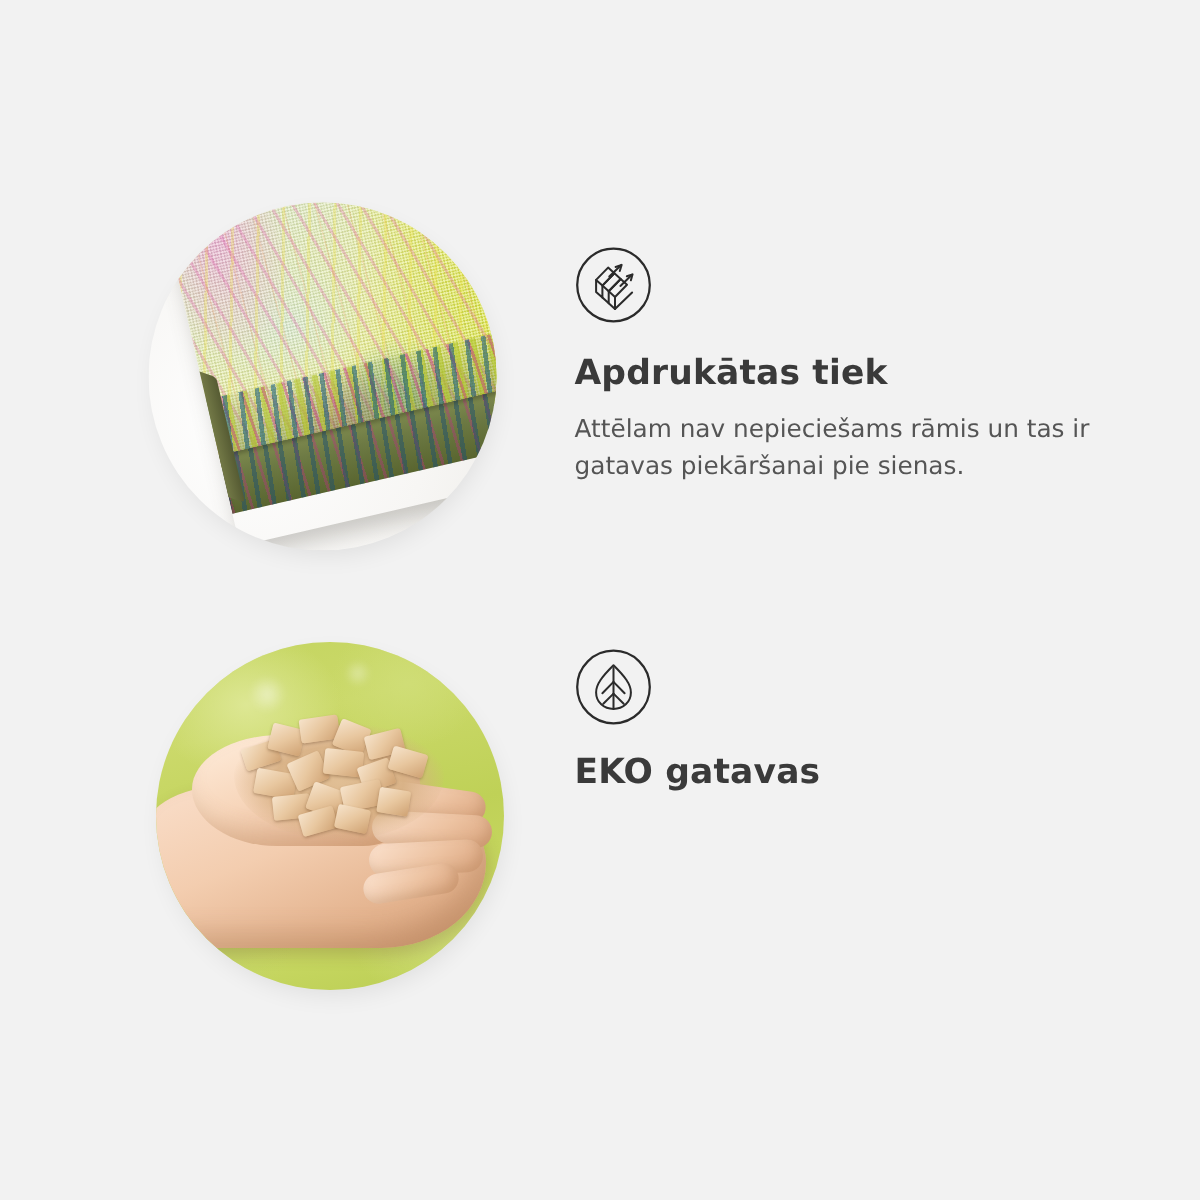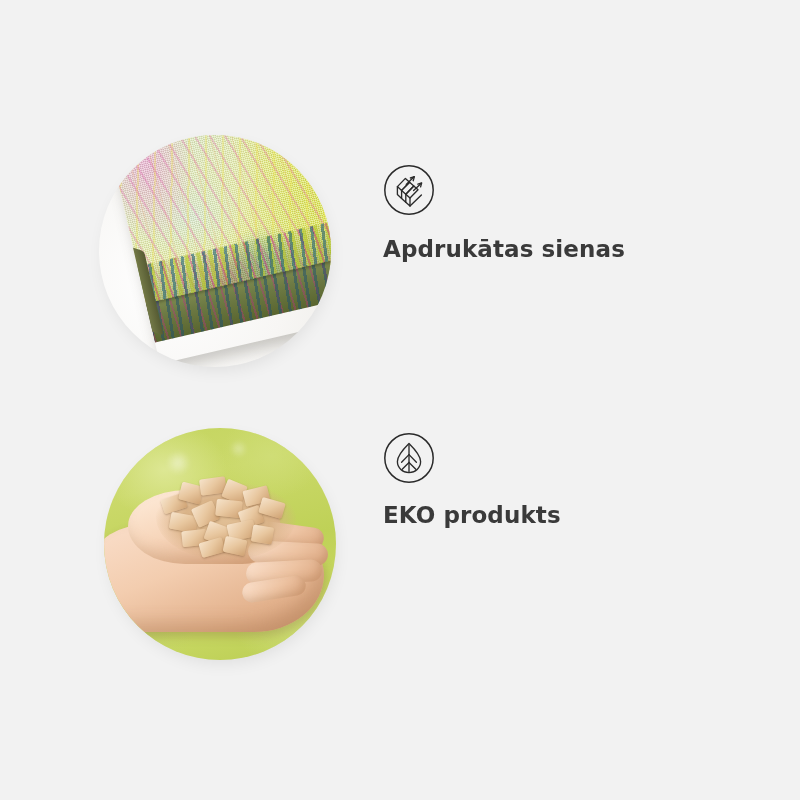--- a/index.html
+++ b/index.html
@@ -294,21 +294,22 @@
             <path d="M22.8 30.2 L30.8 22.0 L35.0 25.8 L27.0 34.0 Z"></path>
             <path d="M22.8 38.2 L27.0 42.0 L27.0 34.0"></path>
             <path d="M27.0 42.0 L38.4 31.0"></path>
             <path d="M23.2 20.4 L31.0 12.8"></path>
             <path d="M27.4 14.0 L31.4 12.6 L30.2 16.7"></path>
             <path d="M30.6 26.6 L38.3 19.2"></path>
             <path d="M34.9 20.2 L38.7 18.9 L37.6 22.9"></path>
           </g>
         </svg>
       </span>
-      <h3 class="feat-title">Apdrukātas sienas</h3>
+      <h3 class="feat-title">Apdrukātas tiek</h3>
+      <p class="feat-body">Attēlam nav nepieciešams rāmis un tas ir gatavas piekāršanai pie sienas.</p>
     </div>
 
   </section>
 
   <section class="feature" id="feature-1">
 
     <div class="media-wrap">
       <div class="media-shadow"></div>
       <div class="media-circle">
         <div class="photo-eco">
@@ -354,18 +355,18 @@
           <g fill="none" stroke="#2b2b2b" stroke-width="1.35" stroke-linecap="round" stroke-linejoin="round">
             <path d="M26 11.5 C33.6 19.0 37.6 24.2 37.6 29.6 C37.6 36.0 32.4 40.6 26 40.6 C19.6 40.6 14.4 36.0 14.4 29.6 C14.4 24.2 18.4 19.0 26 11.5 Z"></path>
             <path d="M26 13.4 L26 40.4"></path>
             <path d="M26 22.6 L18.6 30.2"></path>
             <path d="M26 22.6 L33.4 30.2"></path>
             <path d="M26 30.4 L19.2 37.2"></path>
             <path d="M26 30.4 L32.8 37.2"></path>
           </g>
         </svg>
       </span>
-      <h3 class="feat-title">EKO produkts</h3>
+      <h3 class="feat-title">EKO gatavas</h3>
     </div>
 
   </section>
 
 </div>
 
 </body></html>

